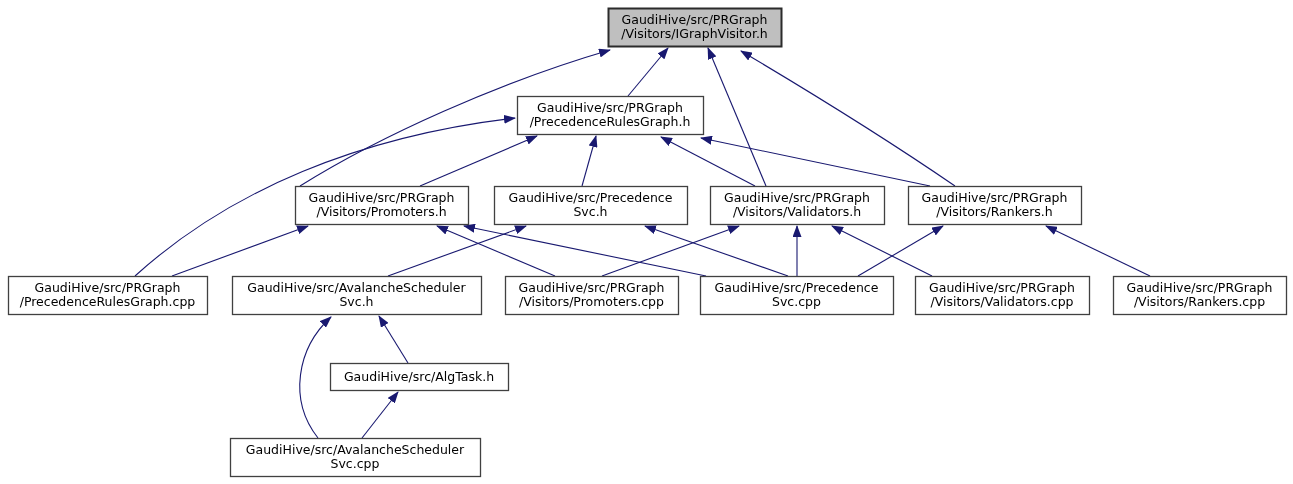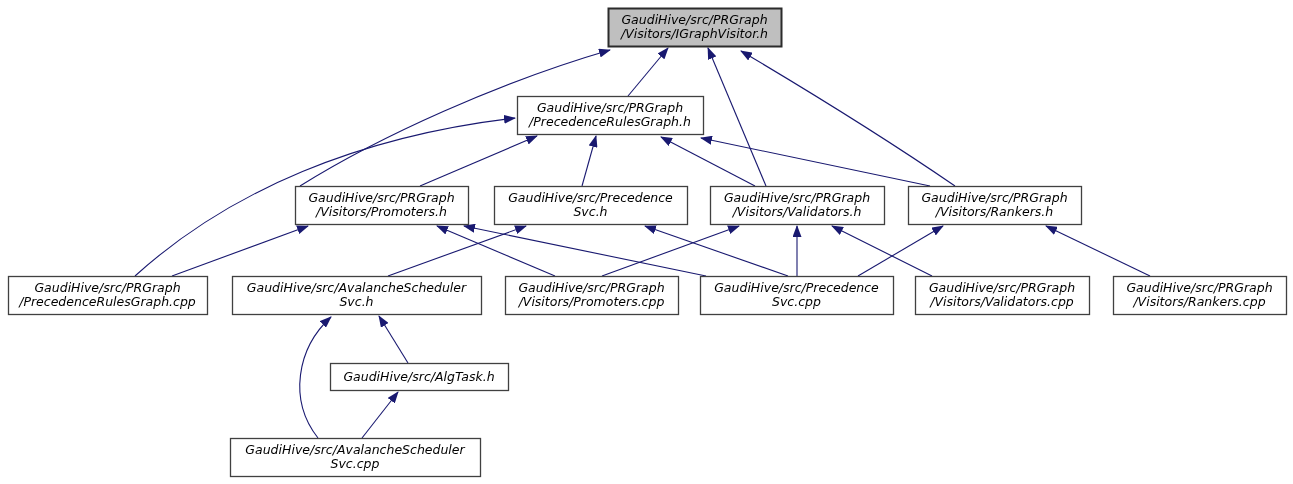--- a/index.html
+++ b/index.html
@@ -6,21 +6,20 @@
     margin: 0;
     padding: 0;
     background: #ffffff;
   }
   #canvas {
     width: 1125px;
     height: 484px;
     position: relative;
     background: #ffffff;
     font-family: "DejaVu Sans", "Liberation Sans", sans-serif;
-    font-style: italic;
   }
   svg { display: block; }
   .node-rect { cursor: pointer; }
   .node-text {
     font-family: "DejaVu Sans", "Liberation Sans", sans-serif;
     font-size: 12.5px;
     fill: #000000;
     text-anchor: middle;
     pointer-events: none;
   }

